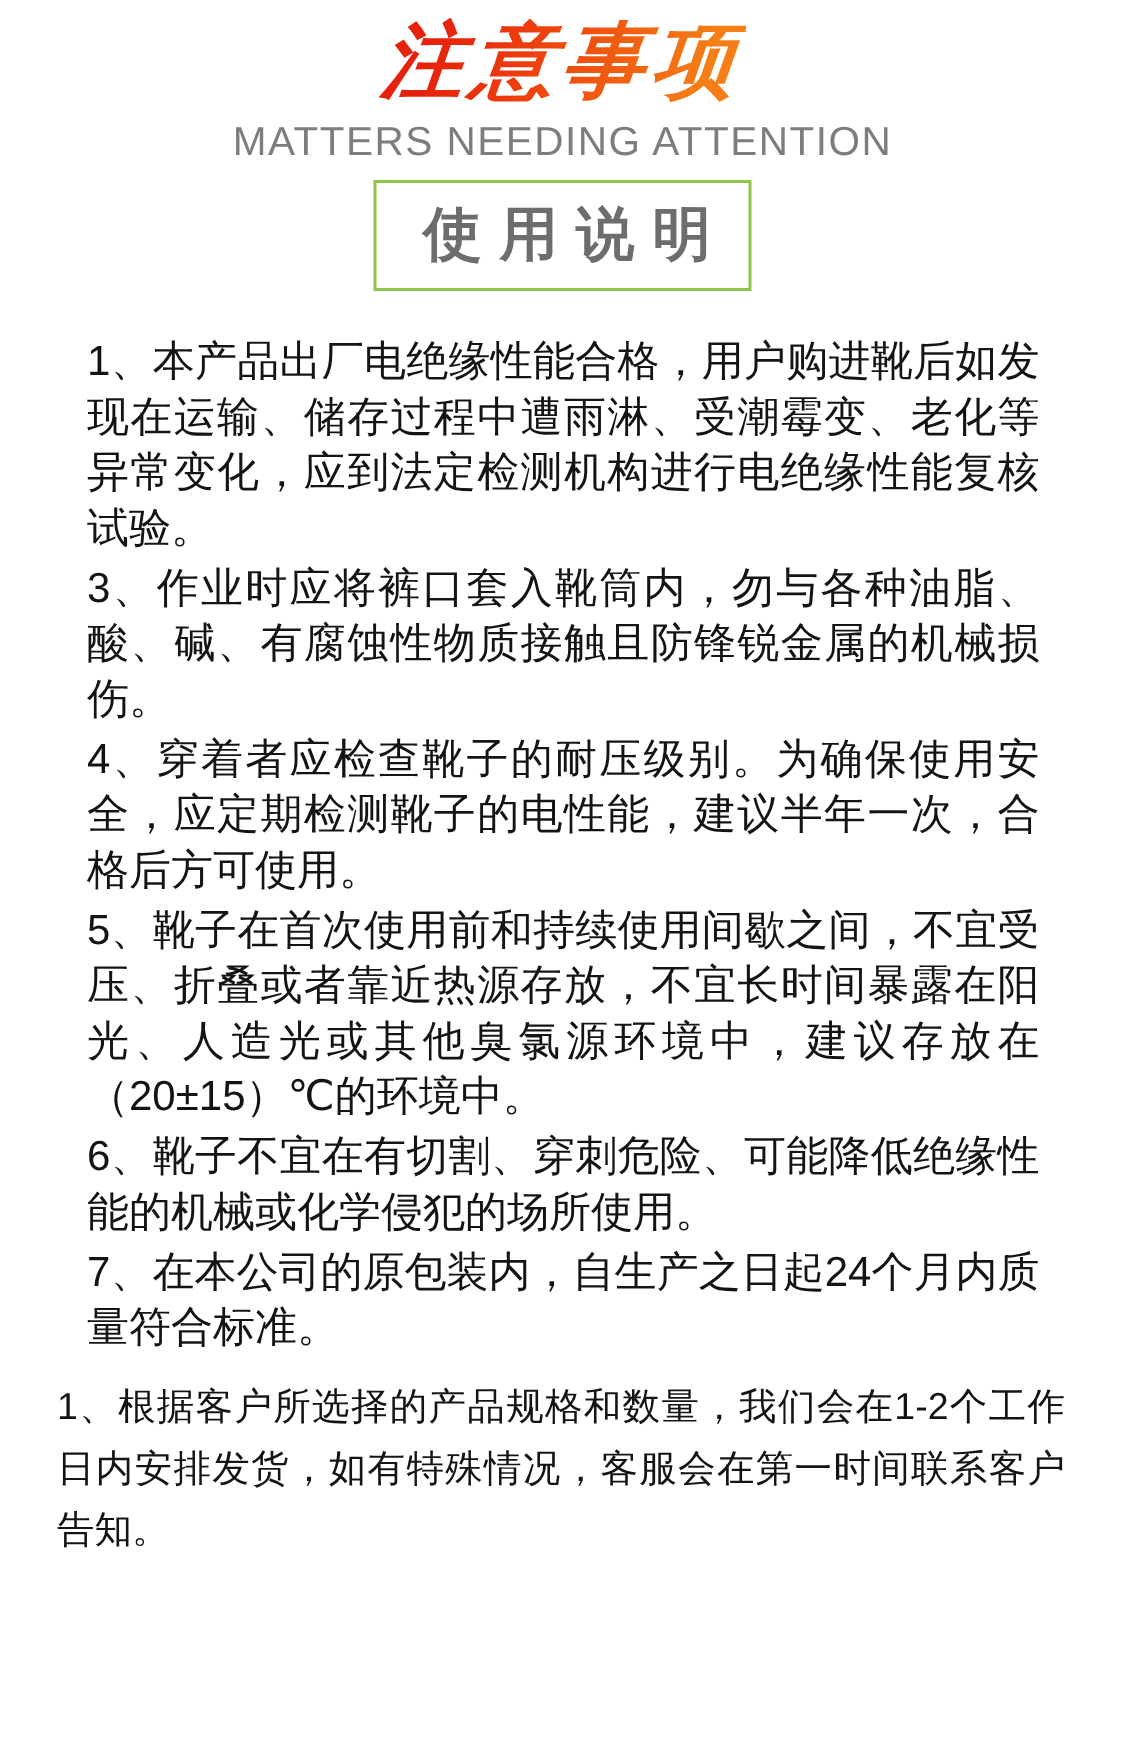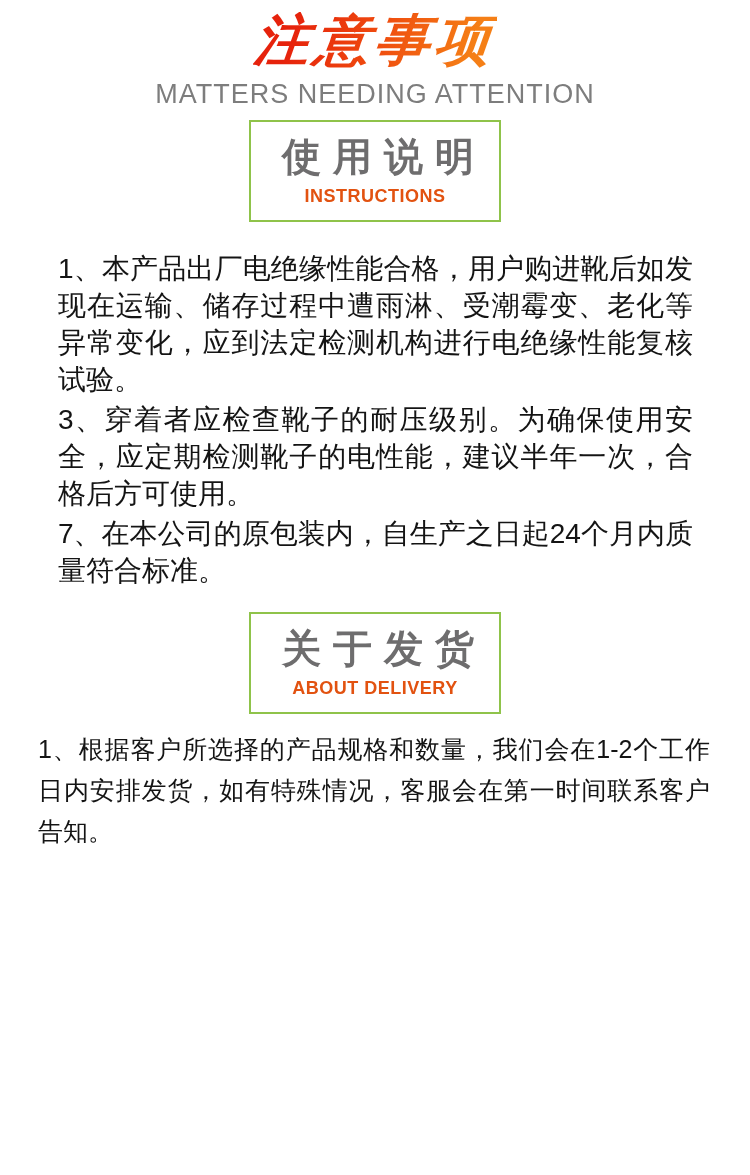--- a/index.html
+++ b/index.html
@@ -103,32 +103,30 @@
 
 <div class="page">
 
   <div class="header">
     <div class="page-title">注意事项</div>
     <div class="page-subtitle">MATTERS NEEDING ATTENTION</div>
   </div>
 
   <div class="badge">
     <div class="badge-cn">使用说明</div>
-    <div class="badge-en">INSTRUCTIONS</div>
   </div>
 
   <div class="instructions-list">
     <p>1、本产品出厂电绝缘性能合格，用户购进靴后如发现在运输、储存过程中遭雨淋、受潮霉变、老化等异常变化，应到法定检测机构进行电绝缘性能复核试验。</p>
-    <p>3、穿着者应检查靴子的耐压级别。为确保使用安全，应定期检测靴子的电性能，建议半年一次，合格后方可使用。</p>
+    <p>3、作业时应将裤口套入靴筒内，勿与各种油脂、酸、碱、有腐蚀性物质接触且防锋锐金属的机械损伤。</p>
+    <p>4、穿着者应检查靴子的耐压级别。为确保使用安全，应定期检测靴子的电性能，建议半年一次，合格后方可使用。</p>
+    <p>5、靴子在首次使用前和持续使用间歇之间，不宜受压、折叠或者靠近热源存放，不宜长时间暴露在阳光、人造光或其他臭氯源环境中，建议存放在（20±15）℃的环境中。</p>
+    <p>6、靴子不宜在有切割、穿刺危险、可能降低绝缘性能的机械或化学侵犯的场所使用。</p>
     <p>7、在本公司的原包装内，自生产之日起24个月内质量符合标准。</p>
   </div>
 
-  <div class="badge badge-delivery">
-    <div class="badge-cn">关于发货</div>
-    <div class="badge-en">ABOUT DELIVERY</div>
-  </div>
 
   <div class="delivery-list">
     <p>1、根据客户所选择的产品规格和数量，我们会在1-2个工作日内安排发货，如有特殊情况，客服会在第一时间联系客户告知。</p>
 
   </div>
 
 </div>
 
 </body></html>

